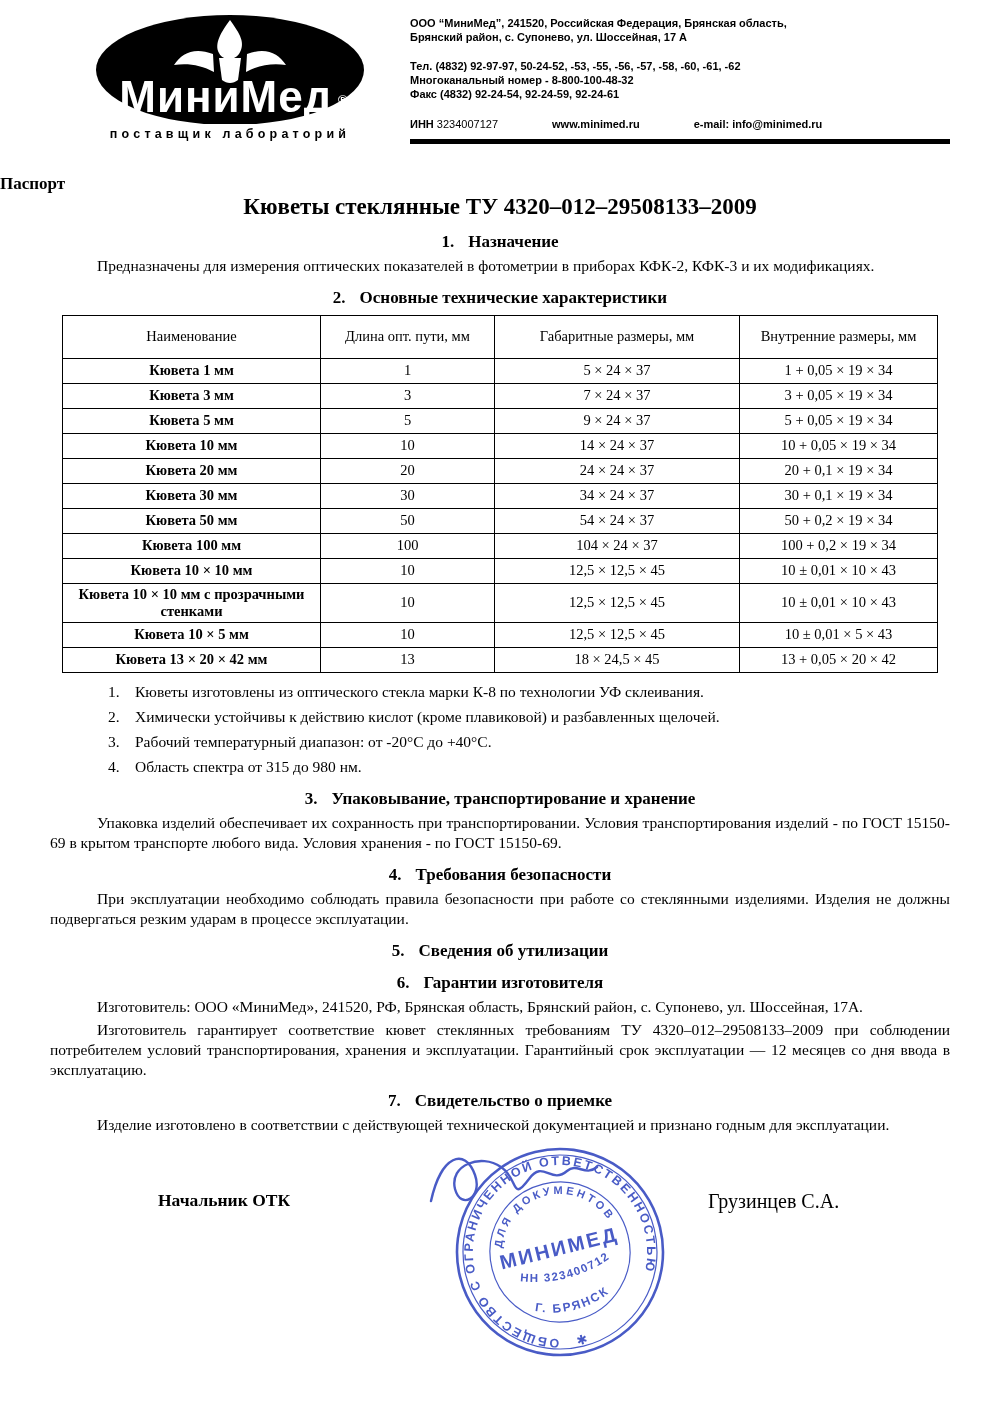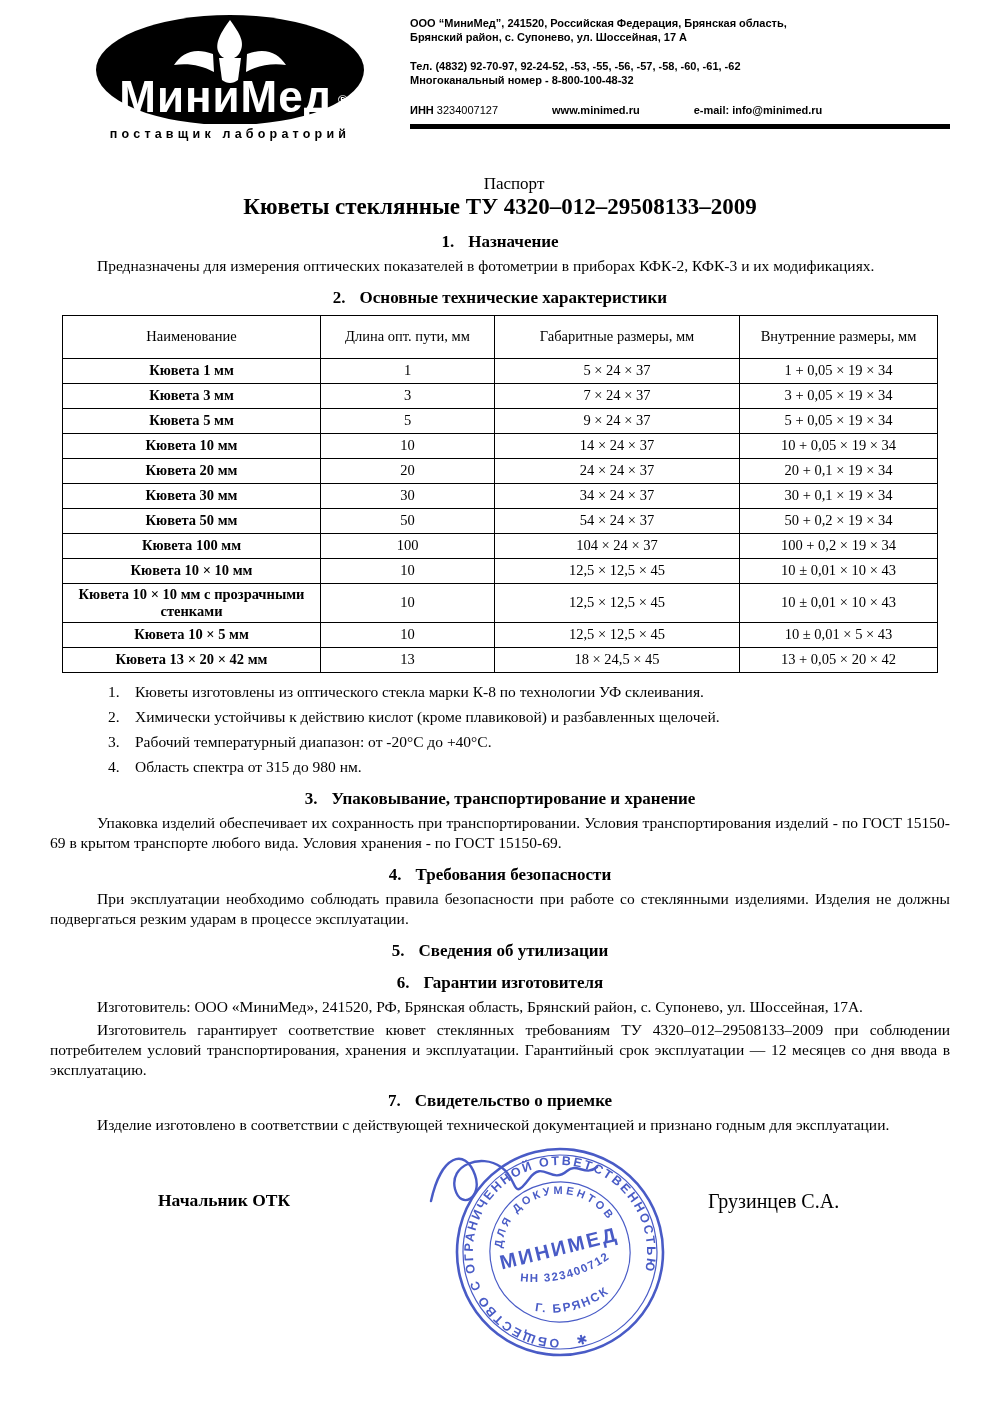--- a/index.html
+++ b/index.html
@@ -14,21 +14,21 @@
   .logo-reg{font-family:"Liberation Sans",sans-serif;font-weight:bold;font-size:13px;fill:#fff;}
   .logo-tagline{font-family:"Liberation Sans",sans-serif;font-weight:bold;font-size:12.5px;letter-spacing:4.2px;text-align:center;margin-top:3px;white-space:nowrap;}
   .contact-block{margin-left:40px;flex:1;font-family:"Liberation Sans",sans-serif;font-size:11px;font-weight:bold;line-height:1.3;padding-top:4px;}
   .contact-line{margin:0;}
   .gap14{height:14px;}
   .inn-row{display:flex;gap:54px;margin-top:16px;align-items:baseline;white-space:nowrap;}
   .inn-value{font-weight:normal;}
   .black-bar{height:5px;background:#000;margin-top:7px;}
 
   
-  .doc-title{text-align:center;font-weight:normal;font-size:17px;margin-top:16px;margin-left:28px;}
+  .doc-title{text-align:left;font-weight:bold;font-size:17px;margin-top:16px;}
   .doc-subtitle{text-align:center;font-weight:bold;font-size:23px;margin-top:0;}
   .sec-heading{text-align:center;font-weight:bold;font-size:17px;margin-top:12px;margin-bottom:4px;}
   .sec-heading .num{margin-right:14px;}
   .body-text{padding:0 50px;}
   p.para{font-size:15.5px;line-height:1.29;text-align:justify;text-indent:47px;margin:2px 0 3px;}
 
   
   .spec-table{border-collapse:collapse;margin:7px auto 6px;width:875px;table-layout:fixed;border:1.5px solid #000;}
   .spec-table th,.spec-table td{border:1px solid #000;text-align:center;vertical-align:middle;font-size:14.5px;padding:2px 6px;}
   .spec-table th{font-weight:normal;height:38px;}
@@ -74,22 +74,23 @@
         <text x="136" y="100" text-anchor="middle" class="logo-brand">МиниМед</text>
         <text x="248" y="92" class="logo-reg">®</text>
       </svg>
       <div class="logo-tagline">поставщик лабораторий</div>
     </div>
 
     <div class="contact-block">
       <p class="contact-line">ООО “МиниМед”, 241520, Российская Федерация, Брянская область,</p>
       <p class="contact-line">Брянский район, с. Супонево, ул. Шоссейная, 17 А</p>
       <div class="gap14"></div>
-      <p class="contact-line">Тел. (4832) 92-70-97, 92-24-52, -53, -55, -56, -57, -58, -60, -61, -62</p>
+      <p class="contact-line">Тел. (4832) 92-97-97, 50-24-52, -53, -55, -56, -57, -58, -60, -61, -62</p>
       <p class="contact-line">Многоканальный номер - 8-800-100-48-32</p>
+      <p class="contact-line">Факс (4832) 92-24-54, 92-24-59, 92-24-61</p>
       <div class="inn-row">
         <span><span>ИНН</span> <span class="inn-value">3234007127</span></span>
         <span>www.minimed.ru</span>
         <span>e-mail: info@minimed.ru</span>
       </div>
       <div class="black-bar"></div>
     </div>
   </header>
 
   <div class="doc-title">Паспорт</div>

